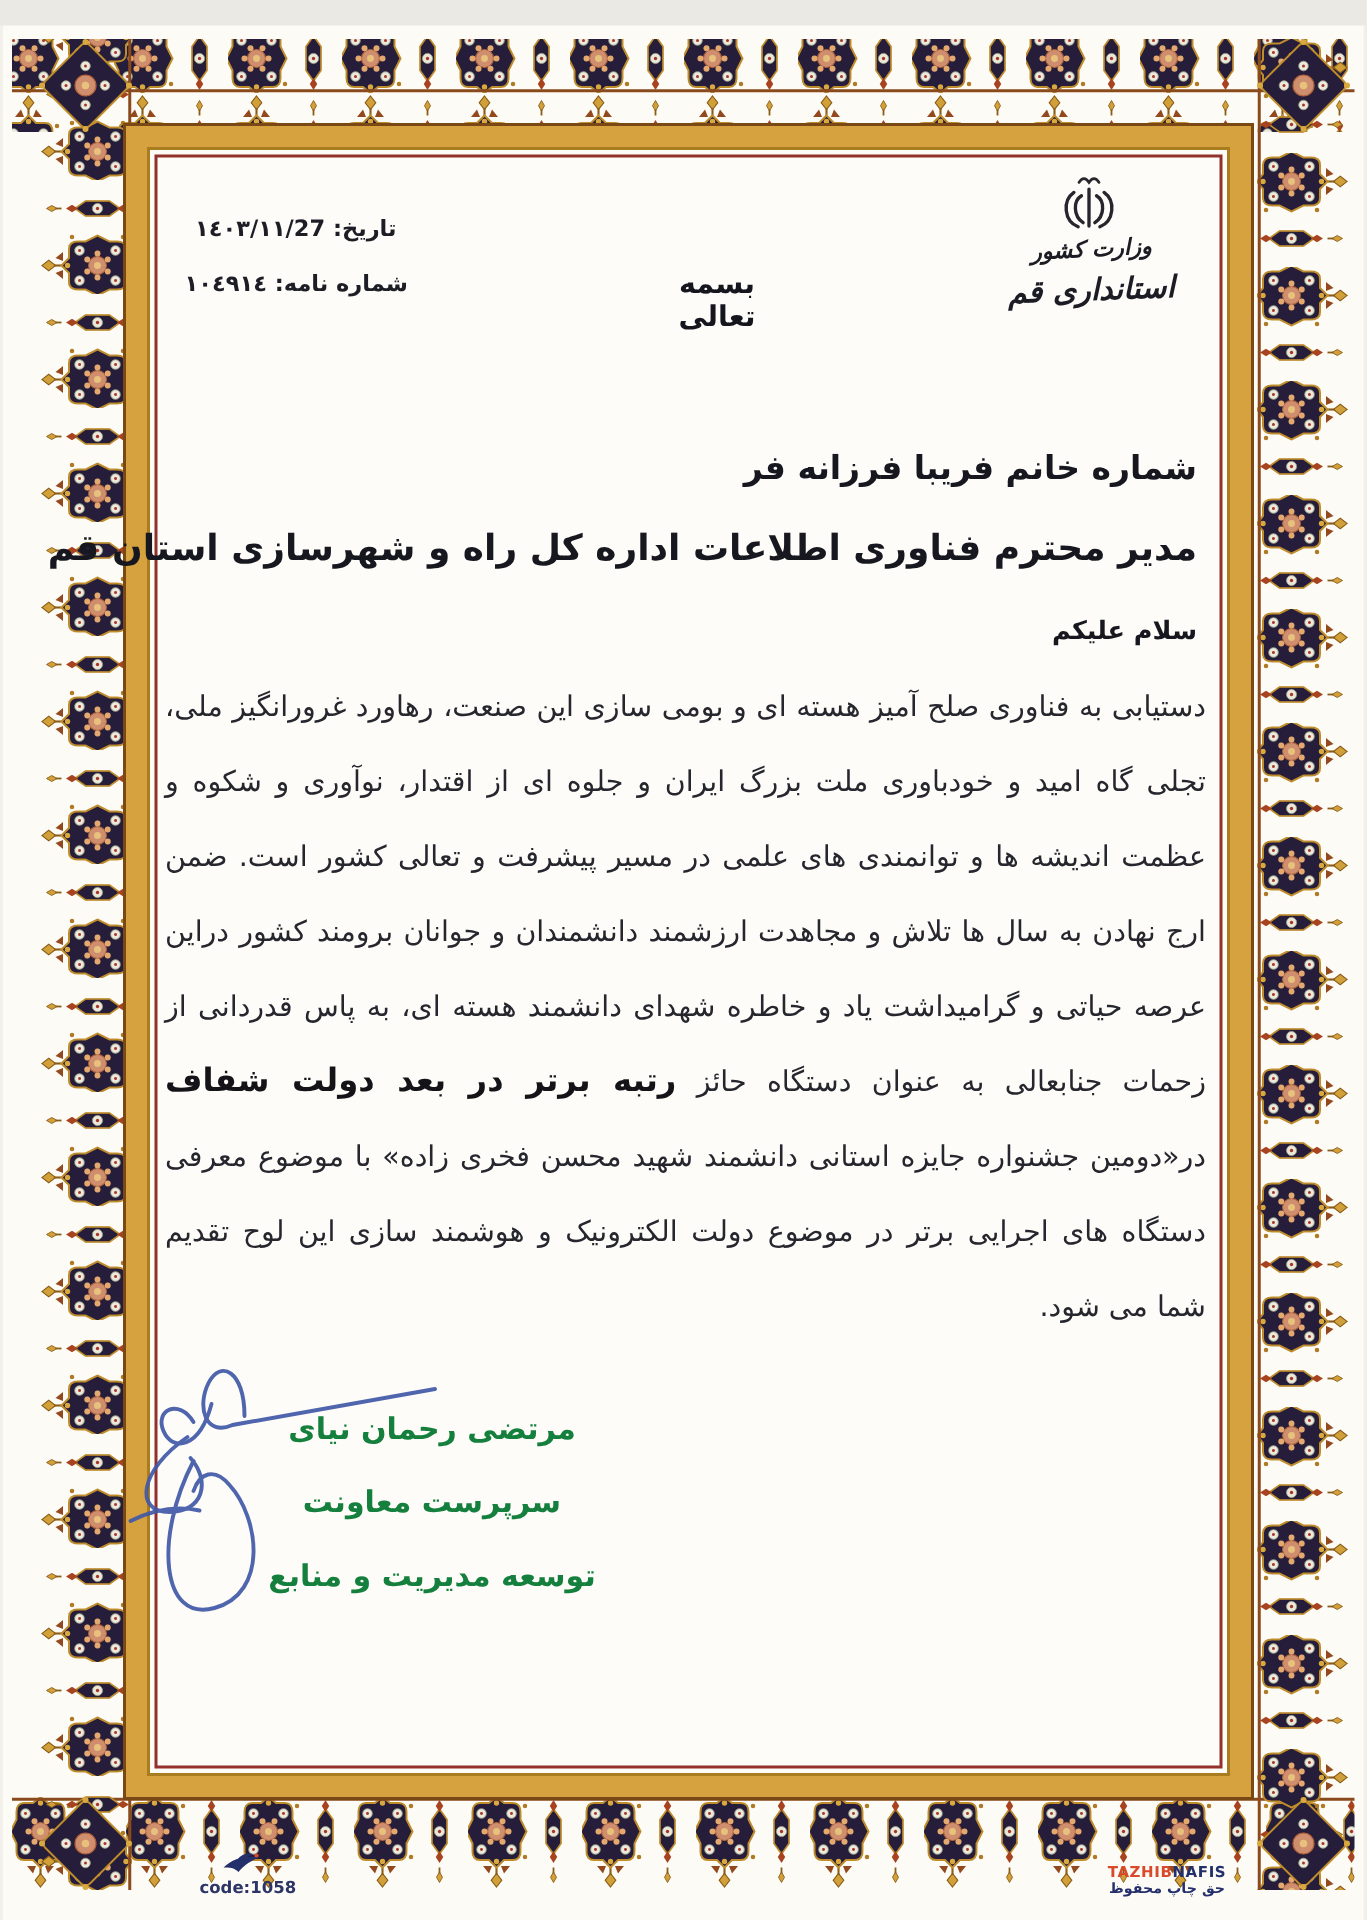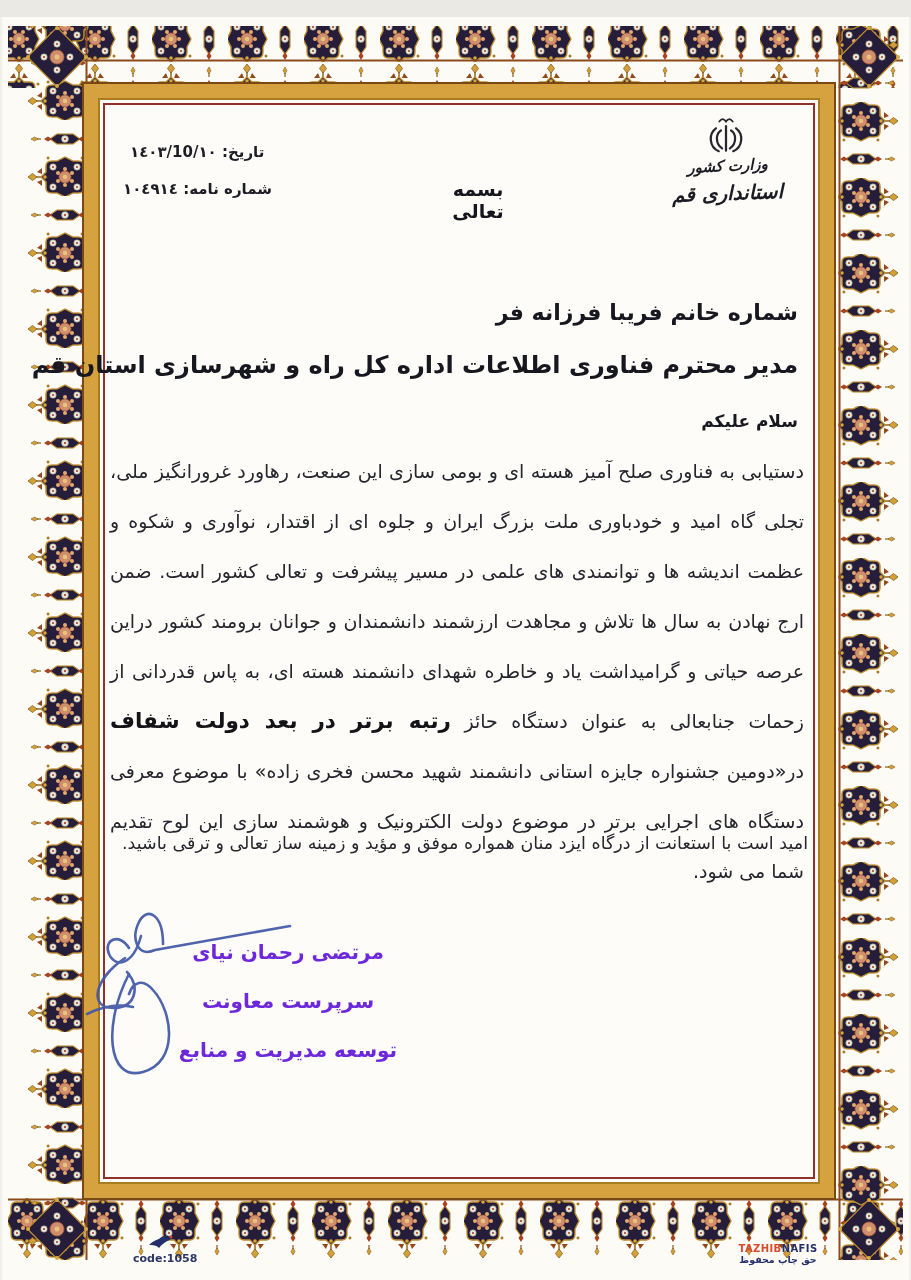--- a/index.html
+++ b/index.html
@@ -22,21 +22,21 @@
   .besmeh{font-size:19px;font-weight:bold;text-align:center;color:#15151d;}
   .org{text-align:center;font-weight:bold;font-style:italic;color:#1c1c24;}
   .org1{font-size:15px;transform:rotate(-3deg);}
   .org2{font-size:20px;transform:rotate(-2deg);}
   .rcpt{font-weight:bold;white-space:nowrap;color:#17171f;}
   .body-par{width:694px;font-size:19px;line-height:50px;text-align:justify;
       text-align-last:right;color:#26262e;}
   .hl{font-size:21.5px;font-weight:bold;color:#131318;}
   .closing{width:700px;font-size:17.5px;white-space:nowrap;text-align:right;color:#26262e;}
   .sig{width:240px;text-align:center;font-weight:bold;font-size:20px;
-       line-height:49px;color:#6d28d9;}
+       line-height:49px;color:#15803d;}
   .foot-code{font-size:11px;color:#2c3566;font-weight:bold;direction:ltr;}
   .brand{width:90px;text-align:center;direction:ltr;line-height:11px;}
   .brand .b1{font-size:10px;font-weight:bold;letter-spacing:.4px;}
   .brand .b2{font-size:9.5px;font-weight:bold;direction:rtl;}
   svg{display:block;}
 </style>
 </head>
 <body>
 
 <div id="page">
@@ -141,33 +141,32 @@
       <path d="M15.5 13 c-5 3 -5 12 1 16"></path>
       <path d="M24.5 13 c5 3 5 12 -1 16"></path>
       <path d="M11 11 c-7 5 -6 17 2.5 20.5"></path>
       <path d="M29 11 c7 5 6 17 -2.5 20.5"></path>
       <path d="M14 5 c2 -3 4 -3 6 0 c2 -3 4 -3 6 0" stroke-width="1.6"></path>
     </g>
   </svg>
   <div class="txt org org1" style="left:650px;top:157px;width:155px;">وزارت کشور</div>
   <div class="txt org org2" style="left:650px;top:181px;width:155px;">استانداری قم</div>
 
-  <div class="txt date-line" style="left:130px;top:143px;">تاریخ: ١٤٠٣/10/١٠</div>
+  <div class="txt date-line" style="left:130px;top:143px;">تاریخ: ١٤٠٣/١١/27</div>
   <div class="txt date-line" style="left:123px;top:180px;">شماره نامه: ١٠٤٩١٤</div>
 
   <div class="txt besmeh" style="left:428px;top:178px;width:100px;">بسمه تعالی</div>
 
   <div class="txt rcpt" style="right:113px;top:300px;font-size:22px;">شماره خانم فریبا فرزانه فر</div>
   <div class="txt rcpt" style="right:113px;top:351px;font-size:24px;">مدیر محترم فناوری اطلاعات اداره کل راه و شهرسازی استان قم</div>
   <div class="txt rcpt" style="right:113px;top:411px;font-size:17px;">سلام علیکم</div>
 
   <div class="txt body-par" style="left:110px;top:446px;">
     <span>دستیابی به فناوری صلح آمیز هسته ای و بومی سازی این صنعت، رهاورد غرورانگیز ملی، تجلی گاه امید و خودباوری ملت بزرگ ایران و جلوه ای از اقتدار، نوآوری و شکوه و عظمت اندیشه ها و توانمندی های علمی در مسیر پیشرفت و تعالی کشور است. ضمن ارج نهادن به سال ها تلاش و مجاهدت ارزشمند دانشمندان و جوانان برومند کشور دراین عرصه حیاتی و گرامیداشت یاد و خاطره شهدای دانشمند هسته ای، به پاس قدردانی از زحمات جنابعالی به عنوان دستگاه حائز </span><span class="hl">رتبه برتر در بعد دولت شفاف</span><span> در«دومین جشنواره جایزه استانی دانشمند شهید محسن فخری زاده» با موضوع معرفی دستگاه های اجرایی برتر در موضوع دولت الکترونیک و هوشمند سازی این لوح تقدیم شما می شود.</span>
   </div>
-  <div class="txt closing" style="left:108px;top:833px;">امید است با استعانت از درگاه ایزد منان همواره موفق و مؤید و زمینه ساز تعالی و ترقی باشید.</div>
 
   <svg class="txt" style="left:85px;top:896px;" width="215" height="200" viewBox="0 0 215 200">
     <g fill="none" stroke="#4158a6" stroke-width="2.6" stroke-linecap="round" opacity="0.92">
       <path d="M78 48 C78 18 62 10 54 26 C46 42 52 62 70 54 L205 30"></path>
       <path d="M56 40 C48 70 30 72 24 58 C18 44 34 36 44 52"></path>
       <path d="M40 62 C8 84 4 112 28 112 C50 112 56 92 42 76"></path>
       <path d="M44 78 C18 128 22 186 58 176 C94 166 88 116 68 94 C58 82 48 86 44 98"></path>
       <path d="M2 118 C18 110 34 108 48 111"></path>
     </g>
   </svg>

